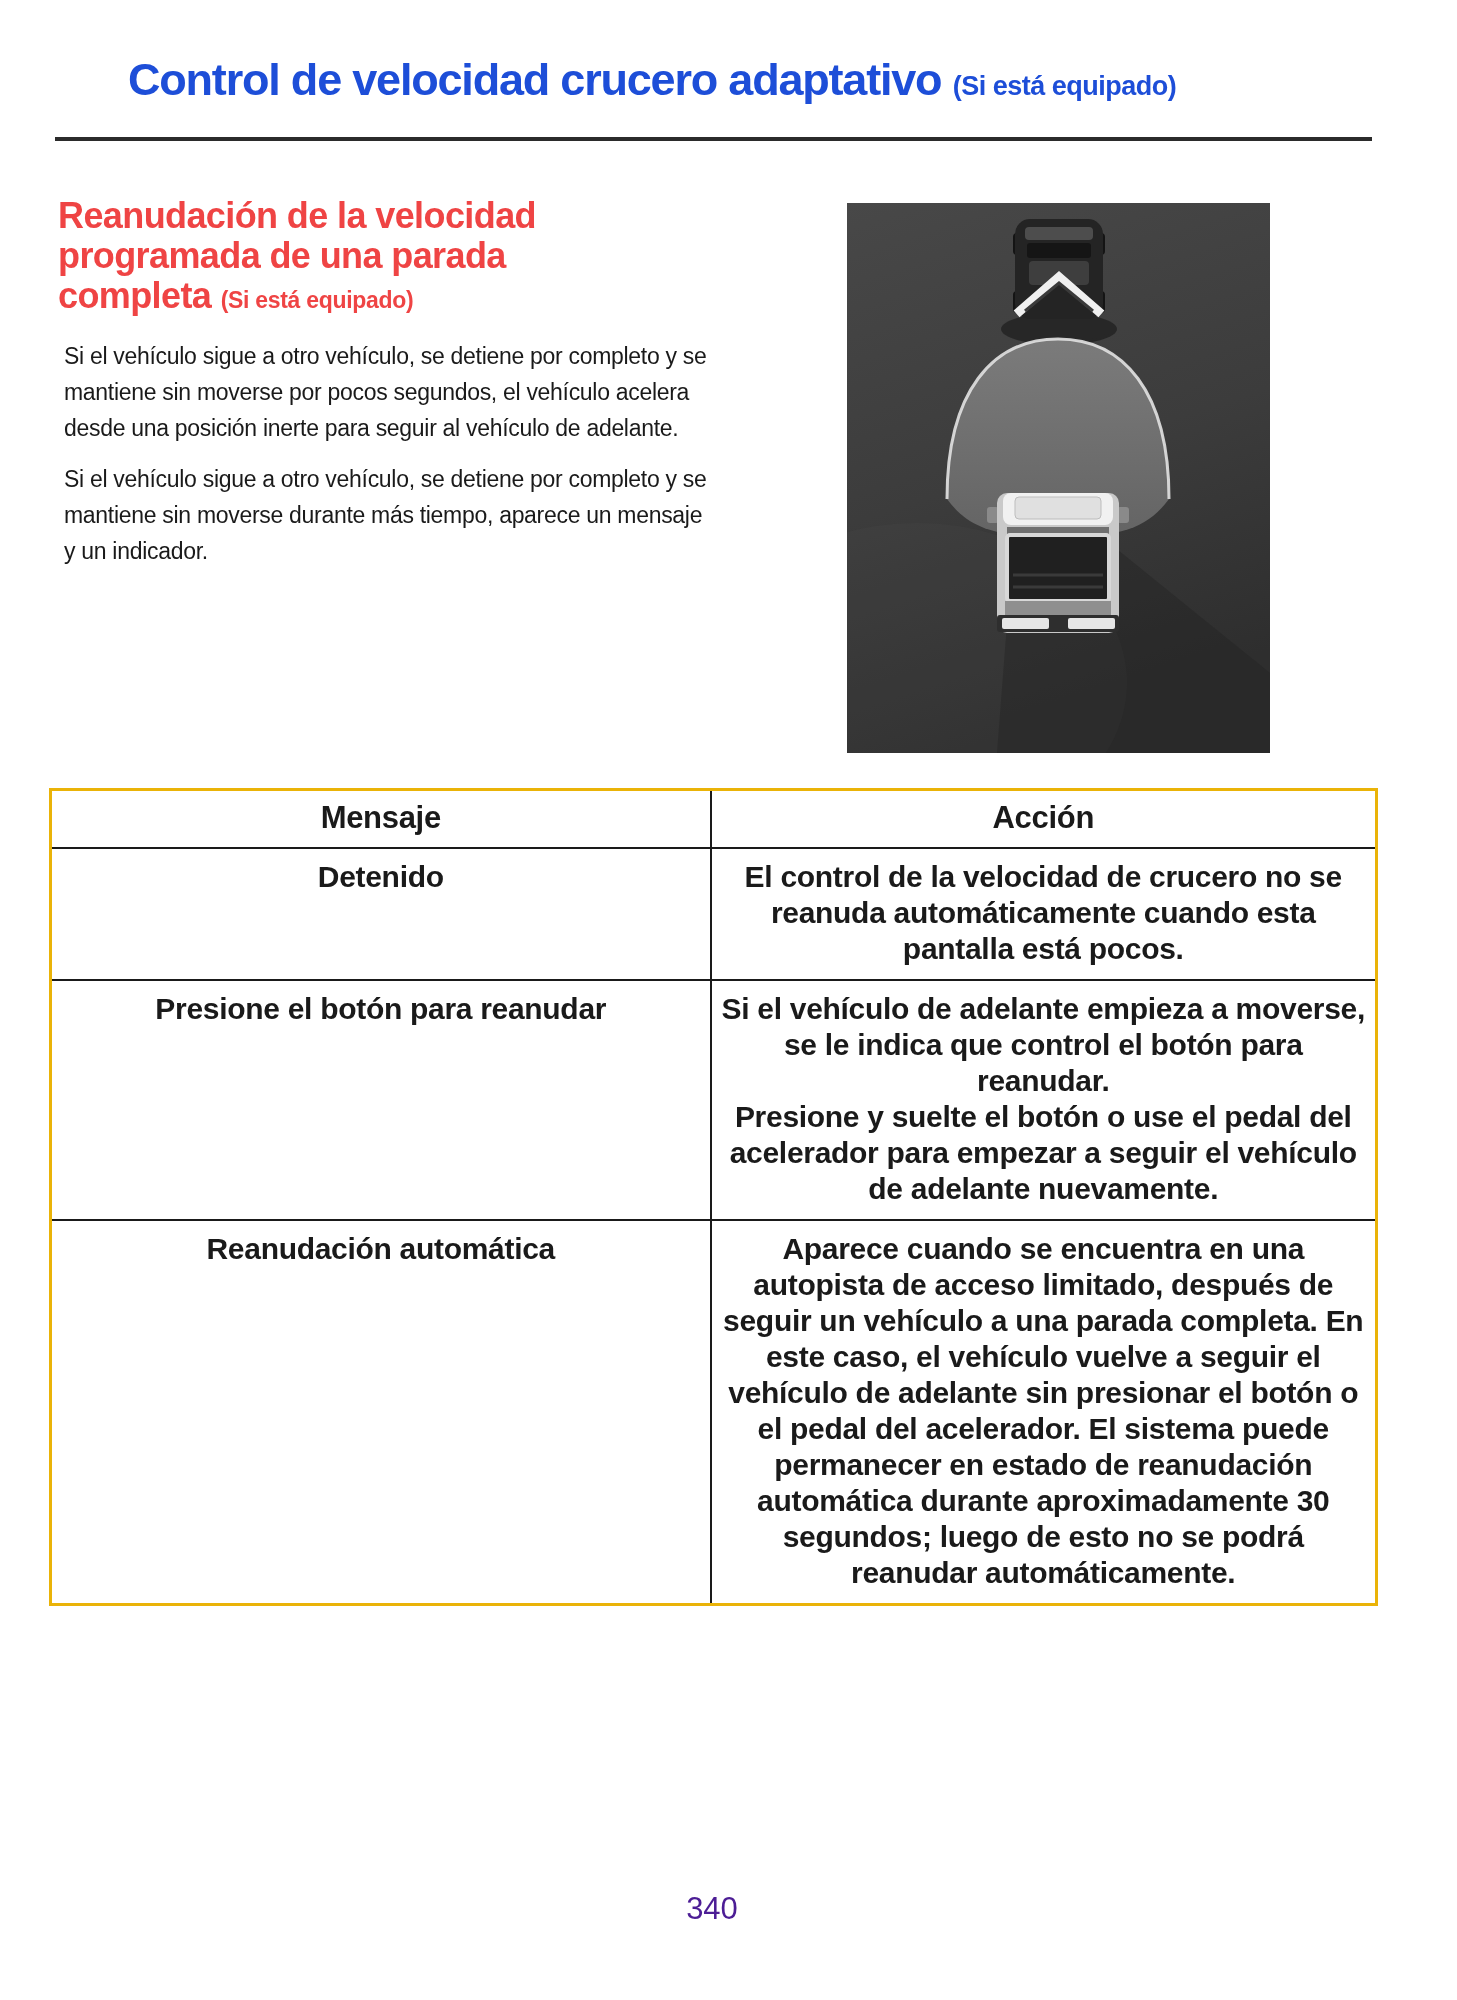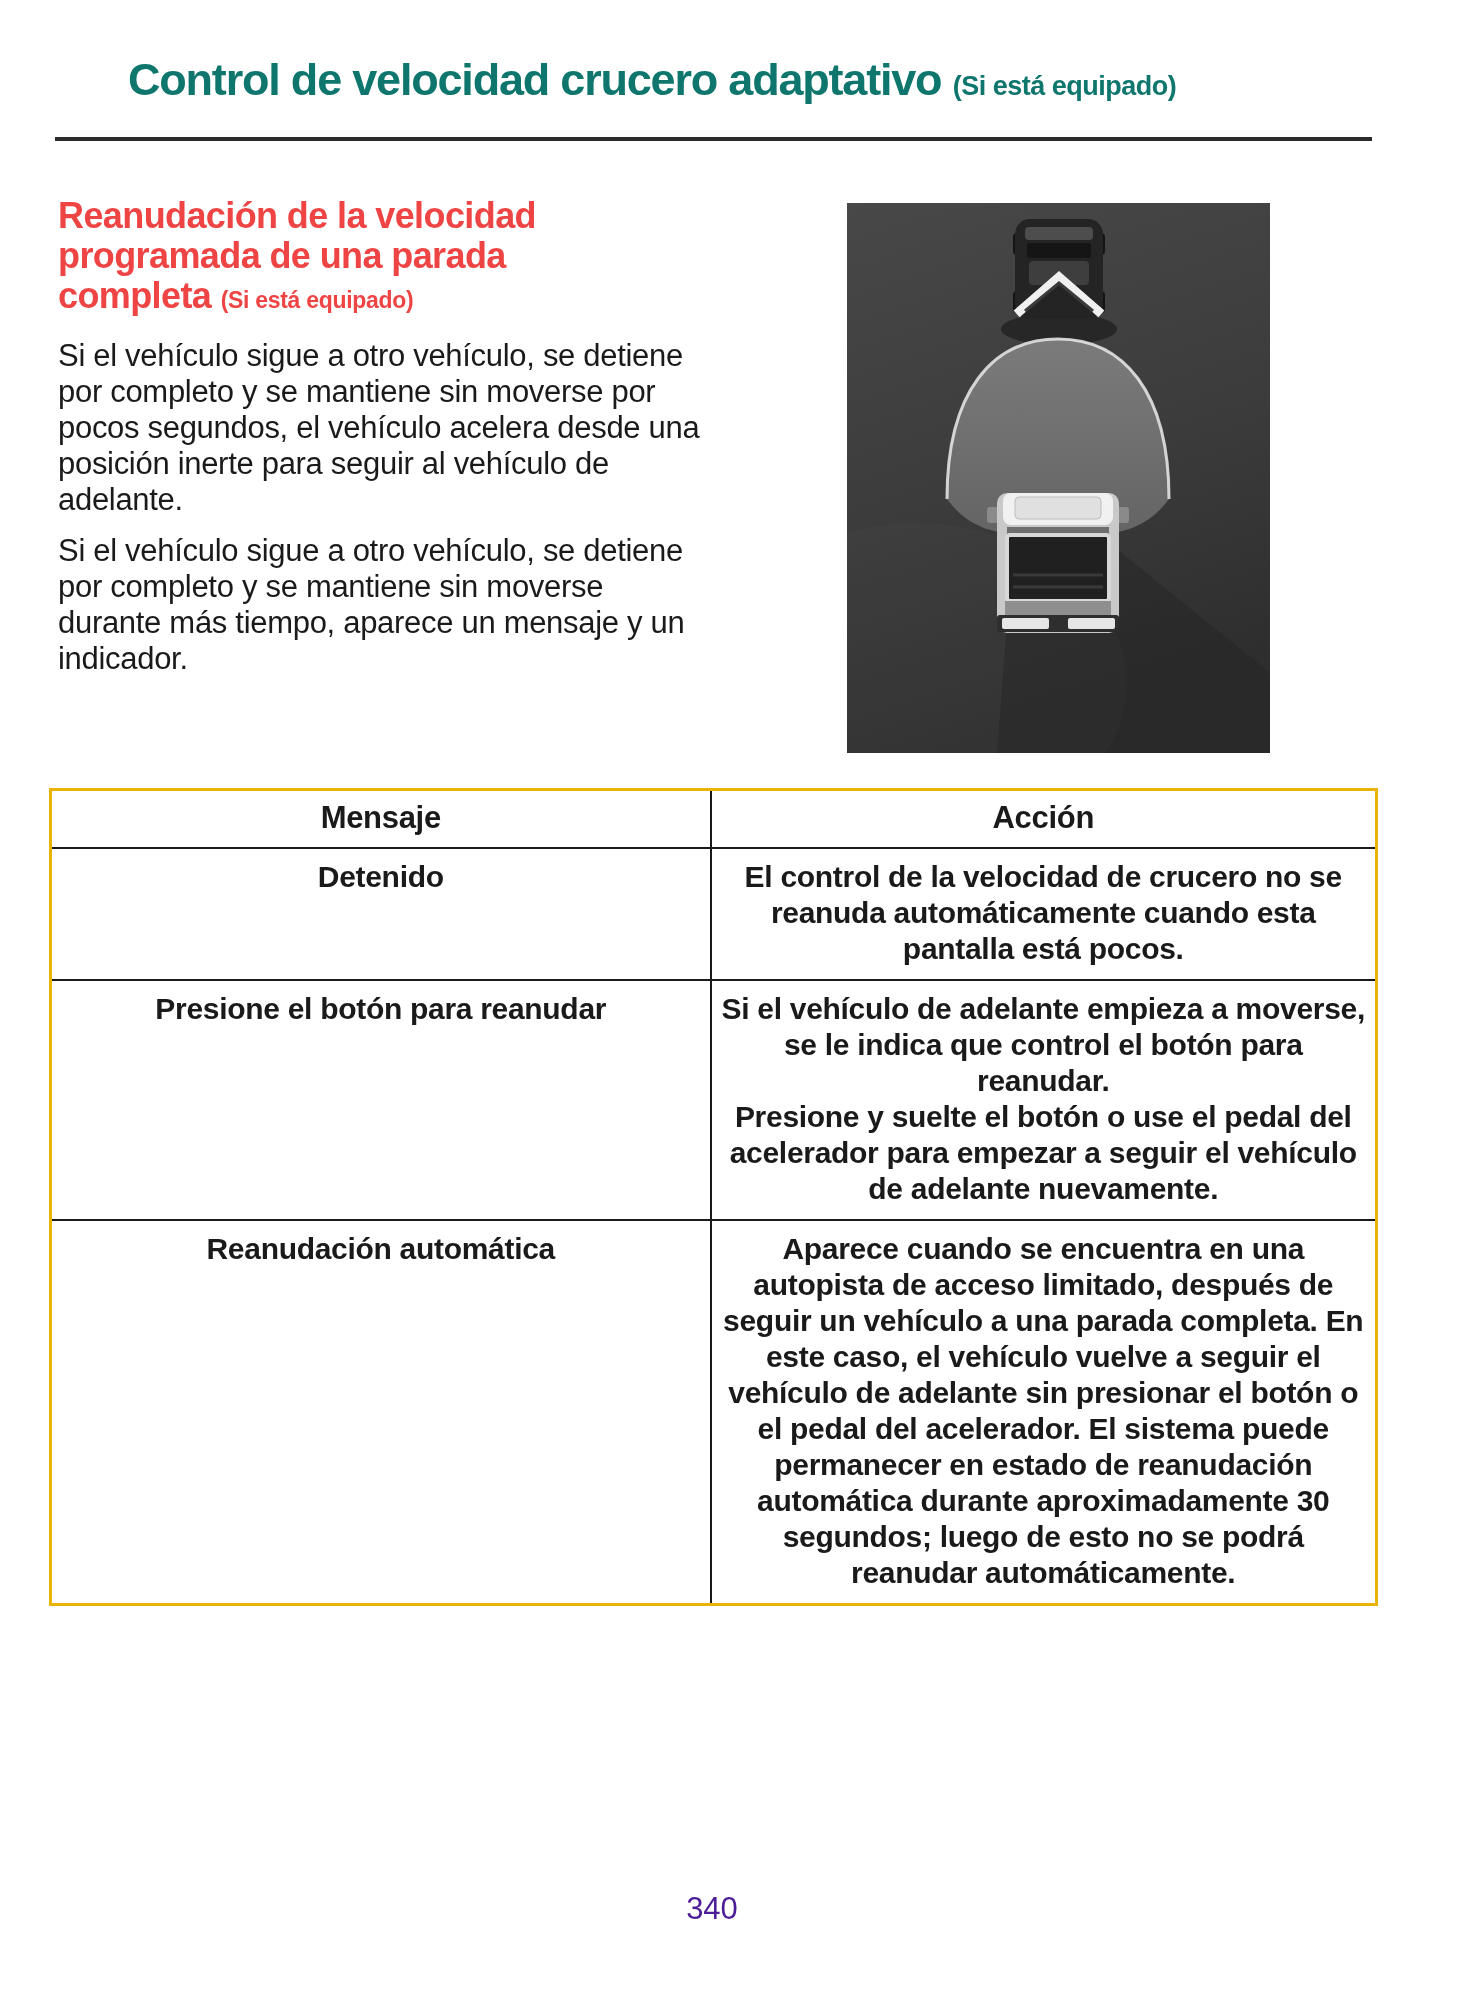--- a/index.html
+++ b/index.html
@@ -4,34 +4,34 @@
 <style>
   html,body{margin:0;padding:0;background:#ffffff;}
   .page{
     position:relative;width:1457px;height:2000px;background:#ffffff;
     font-family:"Liberation Sans", sans-serif;color:#1a1a1a;overflow:hidden;
   }
   
   .title{
     position:absolute;left:128px;top:54px;margin:0;
     font-size:45px;font-weight:bold;letter-spacing:-1.2px;white-space:nowrap;
-    color:#0f766e;
+    color:#1d4ed8;
   }
   .title .title-suffix{font-size:27px;letter-spacing:-0.5px;}
   .header-rule{
     position:absolute;left:55px;top:137px;width:1317px;height:4px;background:#2b2b2b;
   }
   
   .left-col{position:absolute;left:58px;top:196px;width:650px;}
   .section-heading{
     margin:0 0 18px 0;width:585px;
     font-size:36px;font-weight:bold;line-height:40px;letter-spacing:-0.6px;color:#ef4444;
   }
   .section-heading .heading-suffix{font-size:23px;letter-spacing:-0.3px;}
-  .body-par{margin:0 0 15px 0;font-size:31px;line-height:36px;letter-spacing:-0.3px;}
+  .body-par{margin:0 0 15px 6px;font-size:23px;line-height:36px;letter-spacing:-0.3px;}
   
   .illus{position:absolute;left:847px;top:203px;width:423px;height:550px;margin:0;}
   .illus svg{display:block;}
   
   .msg-table{
     position:absolute;left:49px;top:788px;width:1326px;
     border-collapse:collapse;table-layout:fixed;border:3px solid #eab308;
   }
   .msg-table th,.msg-table td{
     border:2px solid #1a1a1a;text-align:center;vertical-align:top;

